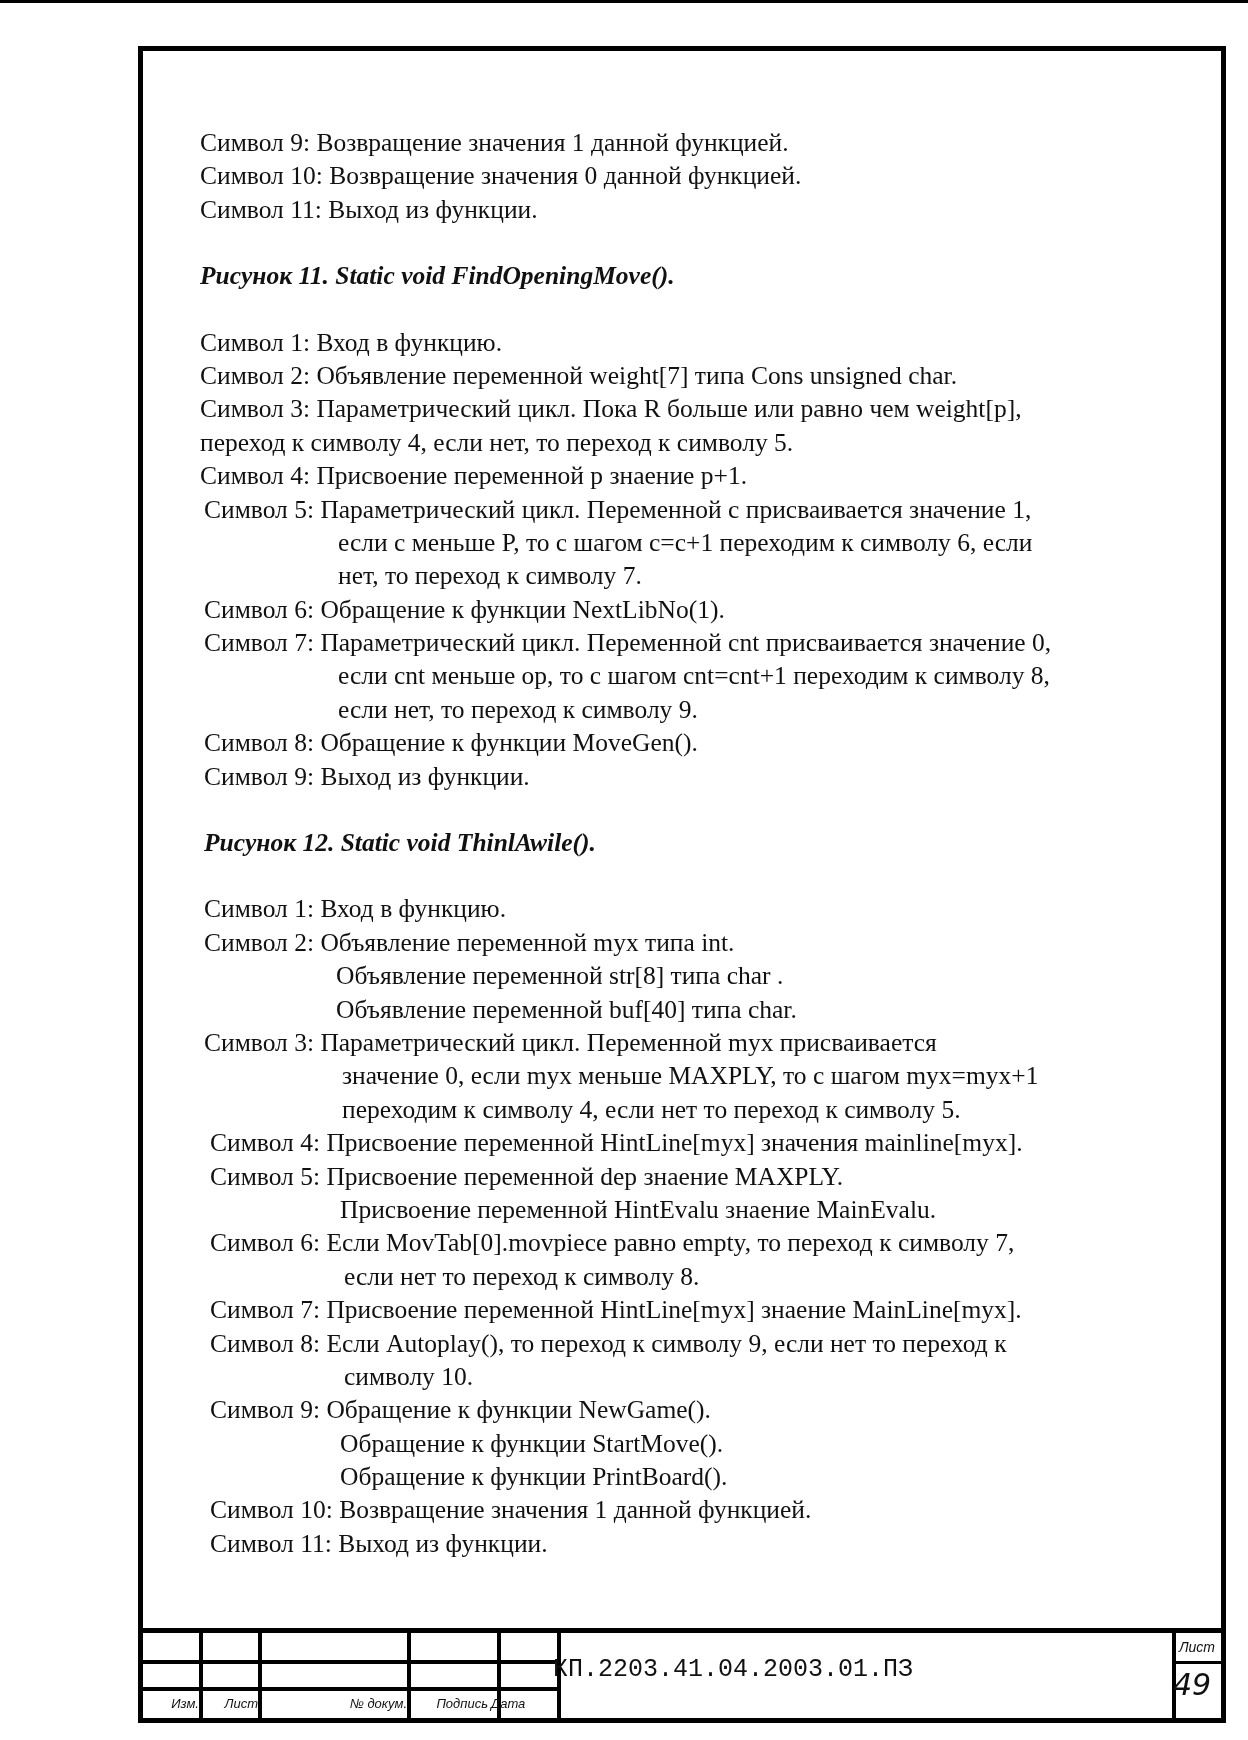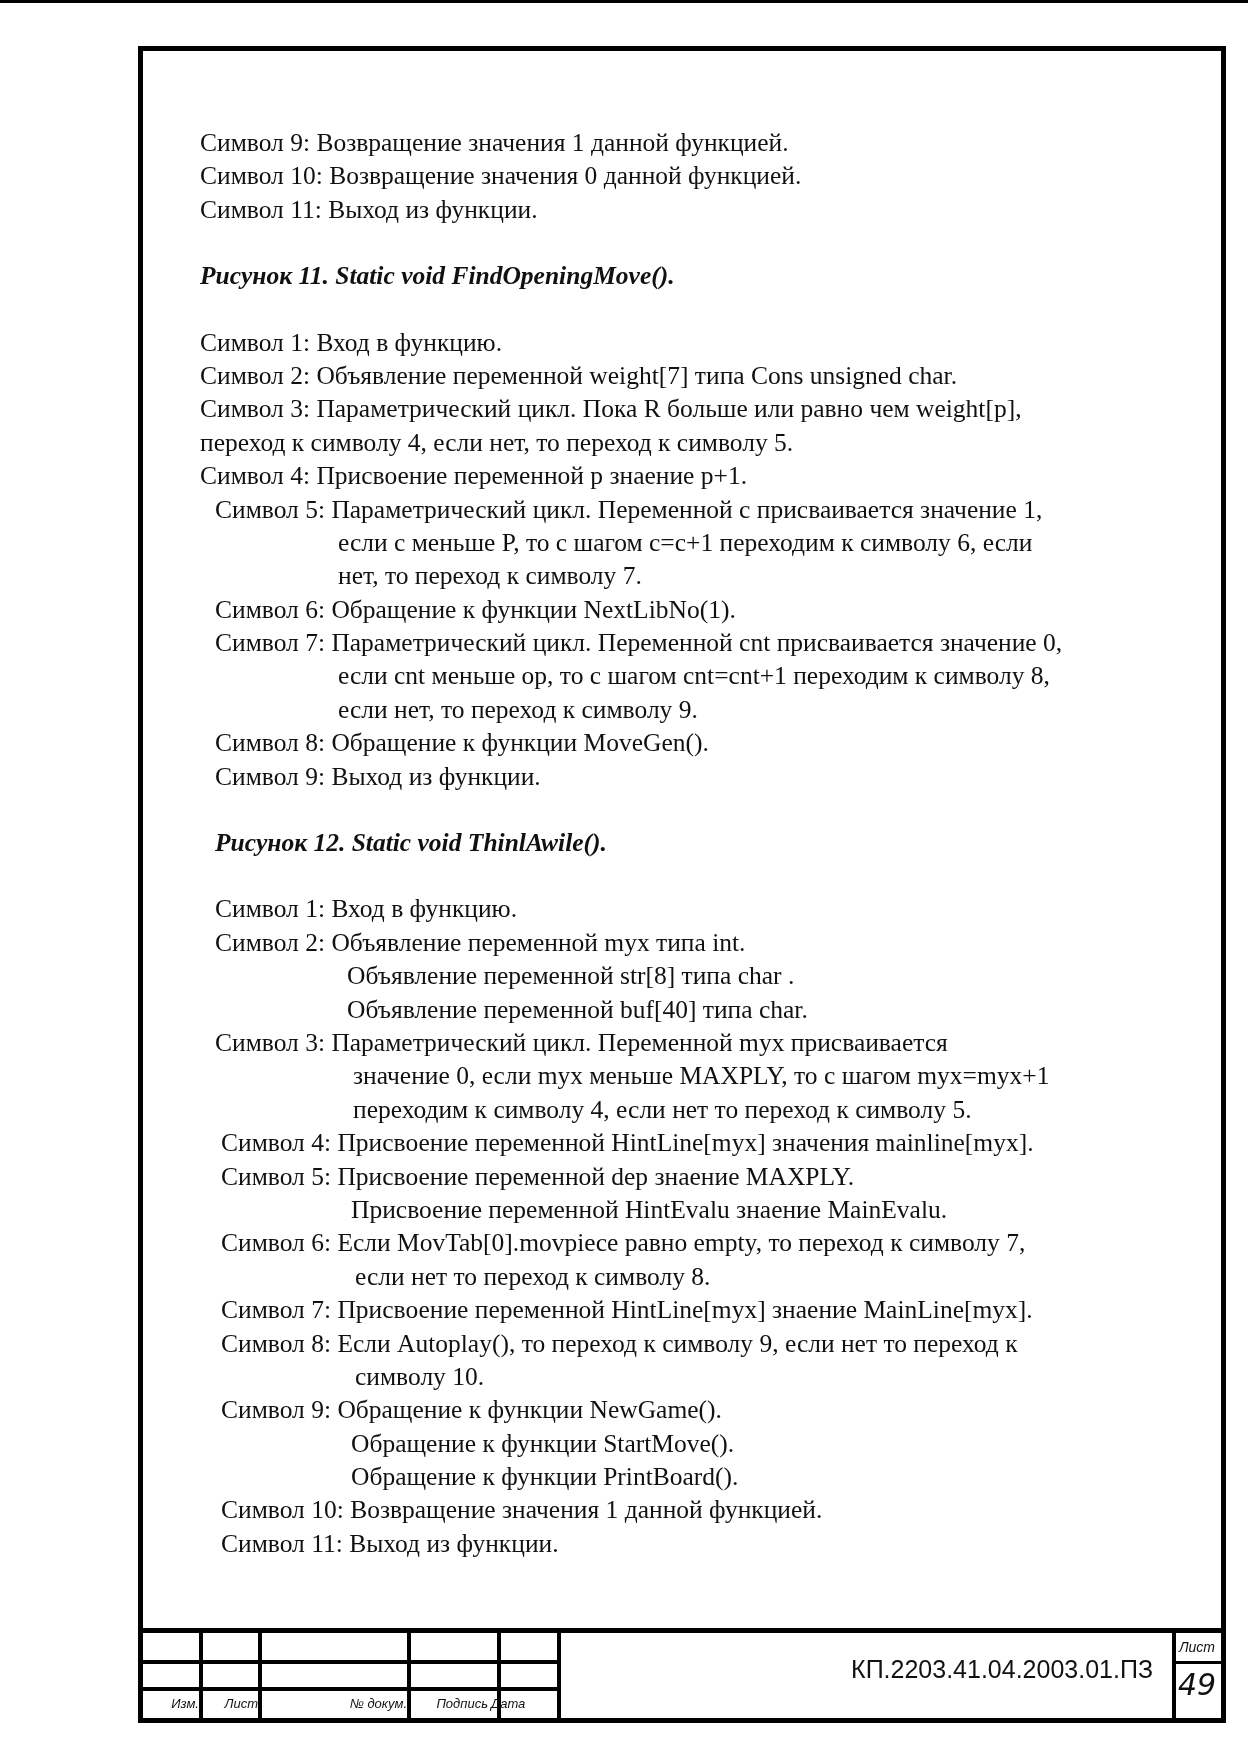--- a/index.html
+++ b/index.html
@@ -13,44 +13,44 @@
     border: 5px solid #000; box-sizing: content-box;
   }
   .content {
     position: absolute; left: 200px; top: 126px; width: 1000px;
     font-size: 25.5px; line-height: 33.4px;
   }
   .line { white-space: nowrap; height: 33.4px; font-family: Liberation Serif, serif; }
   .line.indent { padding-left: 138px; }
   .heading { font-weight: bold; font-style: italic; margin: 33px 0 33px 0; white-space: nowrap; height: 33.4px; }
   .section { }
-  .sect2 { margin-left: 15px; }
+  .sect2 { margin-left: 4px; }
   .sect3 { margin-left: 6px; }
 
   
   .tb {
     position: absolute; left: 143px; top: 1628px; width: 1078px; height: 85px;
     border-top: 5px solid #000; box-sizing: border-box;
   }
   .tb .vline { position: absolute; top: 0; width: 4px; height: 85px; background: #000; }
   .tb .hline { position: absolute; height: 4px; background: #000; }
   .tb .lab {
     position: absolute; font-family: "Liberation Sans", "DejaVu Sans", sans-serif;
     font-style: italic; font-size: 13px; text-align: right; top: 62px; height: 18px; line-height: 18px;
   }
   .tb .docno {
-    position: absolute; left: 410px; top: 22px; width: 600px; text-align: right;
-    font-family: Liberation Sans, sans-serif; font-size: 25px; letter-spacing: 0px;
+    position: absolute; left: 410px; top: 22px; width: 600px; text-align: left;
+    font-family: Liberation Mono, monospace; font-size: 25px; letter-spacing: 0px;
   }
   .tb .sheet-label {
     position: absolute; left: 1030px; top: 6px; width: 48px; text-align: center;
     font-family: "Liberation Sans", "DejaVu Sans", sans-serif; font-style: italic; font-size: 14px;
   }
   .tb .sheet-no {
-    position: absolute; left: 1030px; top: 34px; width: 48px; text-align: center;
+    position: absolute; left: 1030px; top: 34px; width: 48px; 
     font-family: "DejaVu Sans", sans-serif; font-style: italic; font-size: 30px; font-weight: normal;
   }
 </style>
 </head>
 <body>
 
 <div class="top-rule"></div>
 <div class="frame"></div>
 
 <div class="content">

